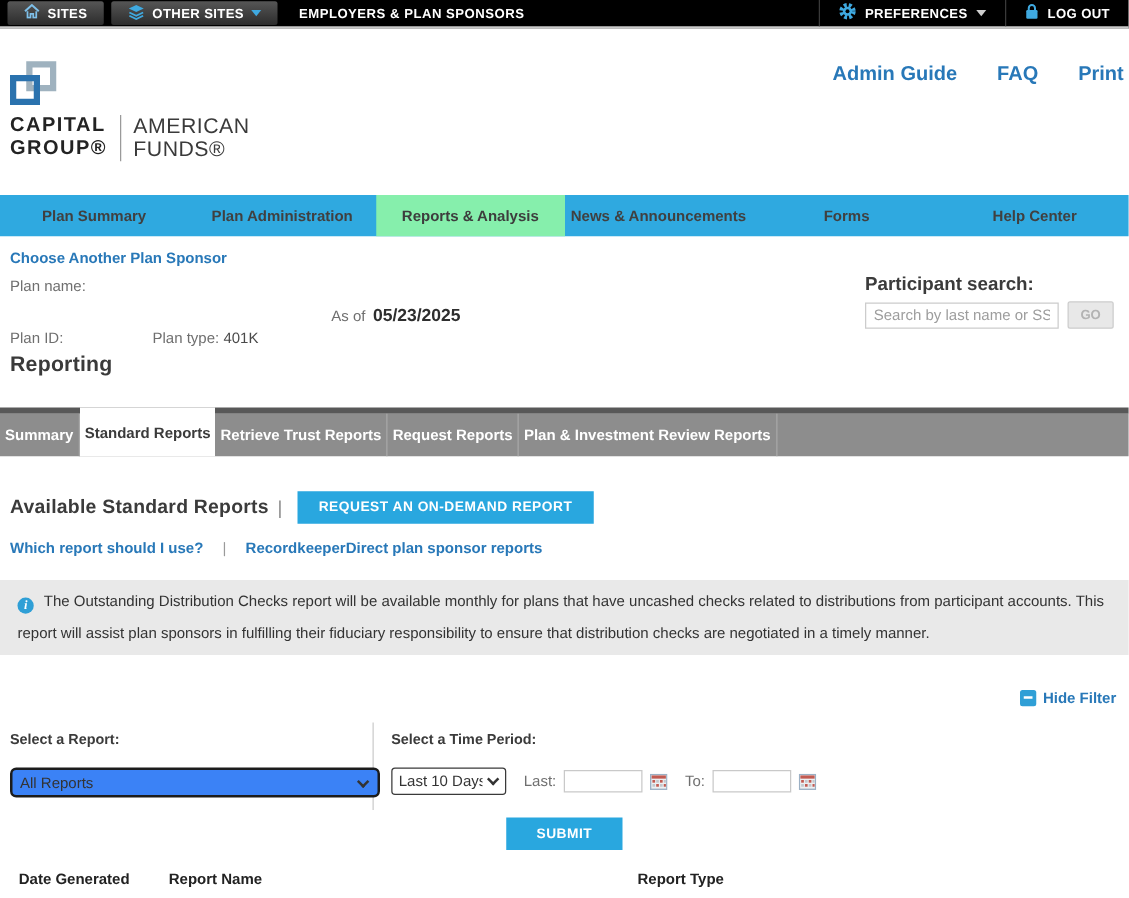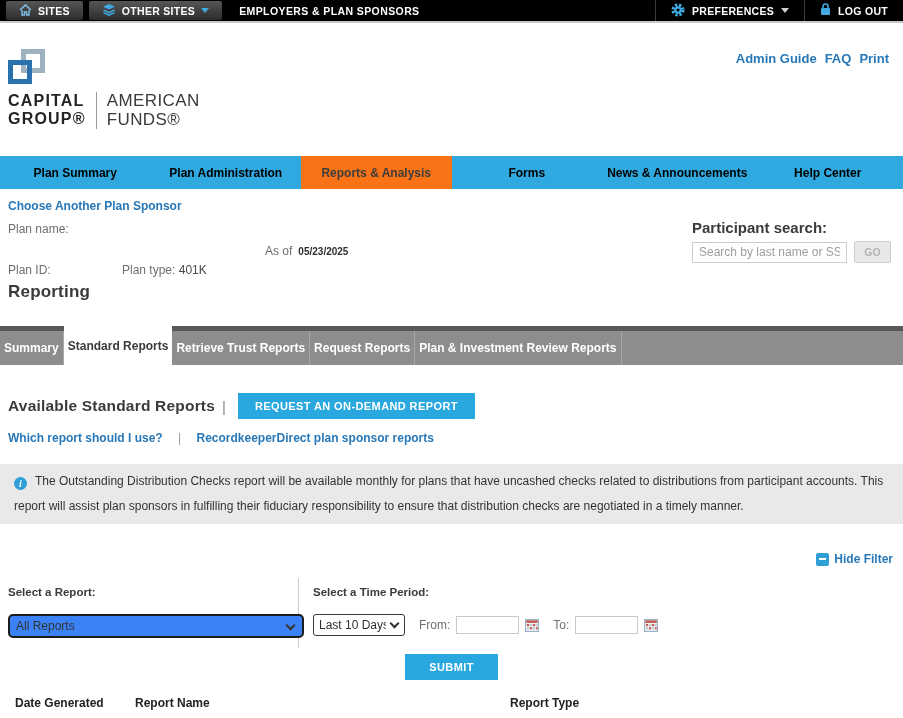--- a/index.html
+++ b/index.html
@@ -16,47 +16,47 @@
   .tb-title { display: flex; align-items: center; margin-left: 17px; letter-spacing: .4px; }
   .tb-right { margin-left: auto; display: flex; align-items: stretch; }
   .tb-sec { display: flex; align-items: center; gap: 7px; padding: 0 15px;
     border-left: 1px solid #3a3a3a; cursor: pointer; }
   .caret { width: 0; height: 0; border-left: 4px solid transparent;
     border-right: 4px solid transparent; border-top: 5px solid #3fa9e0; }
   .caret.white { border-top-color: #cfcfcf; }
 
   
   .header { position: relative; height: 133px; background: #fff; }
-  .hdr-links { position: absolute; top: 28px; right: 14px; display: flex; gap: 8px;
-    font-size: 13px; font-weight: bold; color: #2878b8; }
+  .hdr-links { position: absolute; top: 28px; right: 4px; display: flex; gap: 32px;
+    font-size: 16px; font-weight: bold; color: #2878b8; }
   .hdr-links a { color: #2878b8; text-decoration: none; cursor: pointer; }
   .logo { position: absolute; left: 8px; top: 26px; }
   .logo-marks { position: relative; width: 40px; height: 37px; }
   .sq { position: absolute; width: 24px; height: 24px; background: transparent; }
   .sq.gray { left: 13px; top: 0; border: 5px solid #9fb2bf; }
   .sq.blue { left: 0; top: 11px; border: 5px solid #2a72ae; }
   .logo-text { display: flex; align-items: center; gap: 10px; margin-top: 5px; }
   .cg-name { font-weight: bold; font-size: 16px; line-height: 18px;
     letter-spacing: 1.2px; color: #232323; }
   .logo-div { width: 1px; height: 37px; background: #9a9a9a; }
   .af-name { font-size: 17px; line-height: 19px; color: #3a3a3a; letter-spacing: .4px; }
 
   
   .nav { display: flex; height: 33px; background: #2fa9e0; }
   .nav-item { flex: 1; display: flex; align-items: center; justify-content: center;
-    color: #000000; font-size: 12px; font-weight: bold; cursor: pointer; }
-  .nav-item.active { background: #f97316; color: #3d3d3d; }
+    color: #404040; font-size: 12px; font-weight: bold; cursor: pointer; }
+  .nav-item.active { background: #86efac; color: #3d3d3d; }
 
   
   .plan-strip { position: relative; height: 137px; }
   .choose-link { position: absolute; left: 8px; top: 10px; font-size: 12px;
     font-weight: bold; color: #2878b8; text-decoration: none; cursor: pointer; }
   .plan-name { position: absolute; left: 8px; top: 33px; font-size: 12px; color: #6f6f6f; }
   .asof { position: absolute; left: 265px; top: 55px; font-size: 12px; color: #6f6f6f; }
-  .asof b { color: #2e2e2e; margin-left: 6px; font-size: 10px; }
+  .asof b { color: #2e2e2e; margin-left: 6px; font-size: 14px; }
   .plan-ids { position: absolute; left: 8px; top: 74px; font-size: 12px; color: #6f6f6f; }
   .plan-type { position: absolute; left: 122px; top: 74px; font-size: 12px; color: #6f6f6f; }
   .plan-type b { color: #4a4a4a; font-weight: normal; }
   .page-title { position: absolute; left: 8px; top: 93px; font-size: 17px;
     font-weight: bold; color: #3a3a3a; letter-spacing: .2px; }
   .psearch { position: absolute; right: 12px; top: 30px; }
   .psearch-label { font-size: 15px; font-weight: bold; color: #3b3b3b; margin-bottom: 5px; }
   .psearch-row { display: flex; align-items: center; gap: 7px; }
   .psearch-input { width: 155px; height: 21px; border: 1px solid #ccc; font-size: 12px;
     padding: 0 6px; color: #333; font-family: "Liberation Sans", sans-serif; }
@@ -203,22 +203,22 @@
     <a>Admin Guide</a>
     <a>FAQ</a>
     <a>Print</a>
   </div>
 </div>
 
 <div class="nav">
   <div class="nav-item">Plan Summary</div>
   <div class="nav-item">Plan Administration</div>
   <div class="nav-item active">Reports &amp; Analysis</div>
+  <div class="nav-item">News &amp; Announcements</div>
   <div class="nav-item">Forms</div>
-  <div class="nav-item">News &amp; Announcements</div>
   <div class="nav-item">Help Center</div>
 </div>
 
 <div class="plan-strip">
   <a class="choose-link">Choose Another Plan Sponsor</a>
   <div class="plan-name">Plan name:</div>
   <div class="asof">
     <span>As of</span><b>05/23/2025</b>
   </div>
   <div class="plan-ids">Plan ID:</div>
@@ -279,21 +279,21 @@
   </div>
   <div class="filter-right">
     <div class="filter-label">Select a Time Period:</div>
     <div class="controls-row">
       <span class="selwrap">
         <select class="period-select">
           <option>Last 10 Days</option>
         </select>
         <span class="chev"></span>
       </span>
-      <span class="date-label">From:</span>
+      <span class="date-label">Last:</span>
       <input class="date-input" type="text" value="" style="">
       <span class="cal-icon">
         <svg width="14" height="13" viewBox="0 0 13 12">
             <rect x="0.5" y="0.5" width="12" height="11" fill="#eef0f2" stroke="#9bb0c4"></rect>
             <rect x="1.2" y="1.2" width="10.6" height="2.4" fill="#c25b52"></rect>
             <rect x="1.8" y="4.6" width="2" height="2" fill="#c25b52"></rect>
             <rect x="4.6" y="4.6" width="2" height="2" fill="#c2c8ce"></rect>
             <rect x="7.4" y="4.6" width="2" height="2" fill="#c25b52"></rect>
             <rect x="10.2" y="4.6" width="1.6" height="2" fill="#c2c8ce"></rect>
             <rect x="1.8" y="7.6" width="2" height="2" fill="#c2c8ce"></rect>

